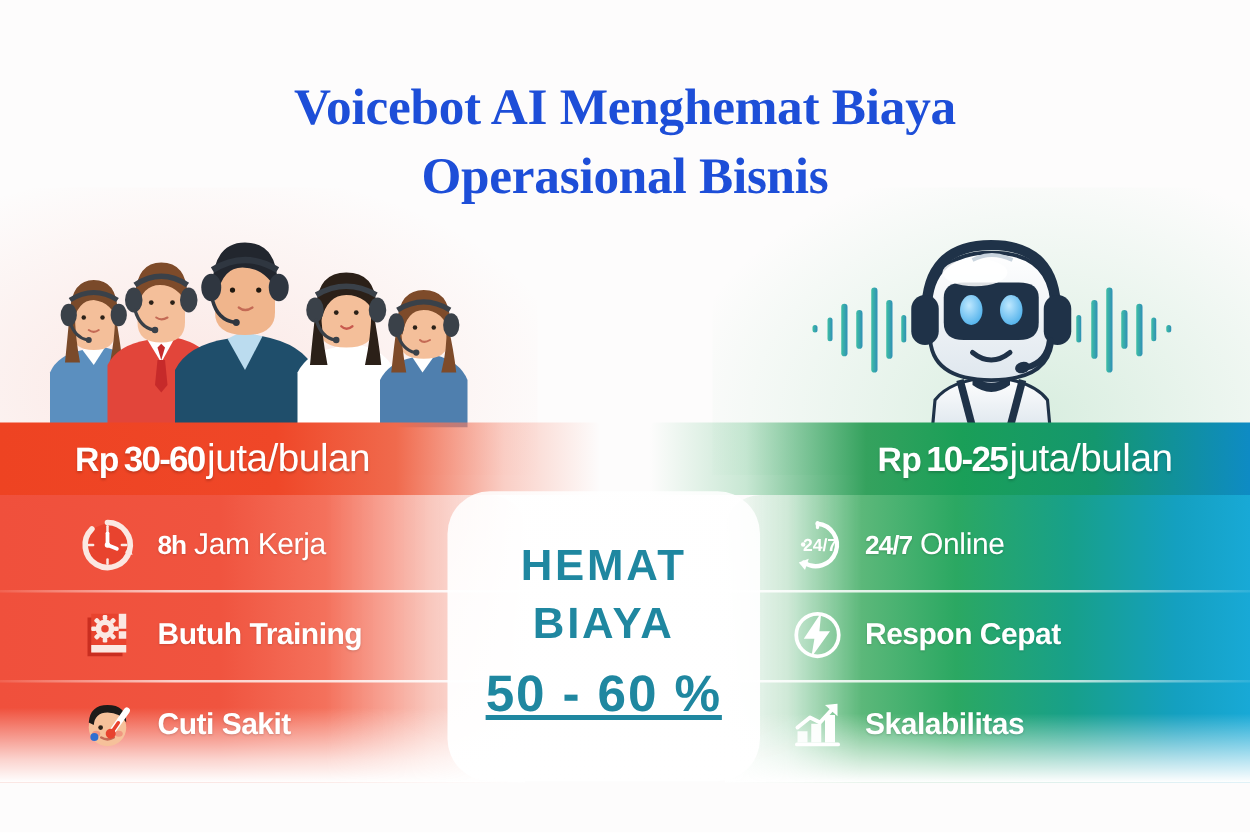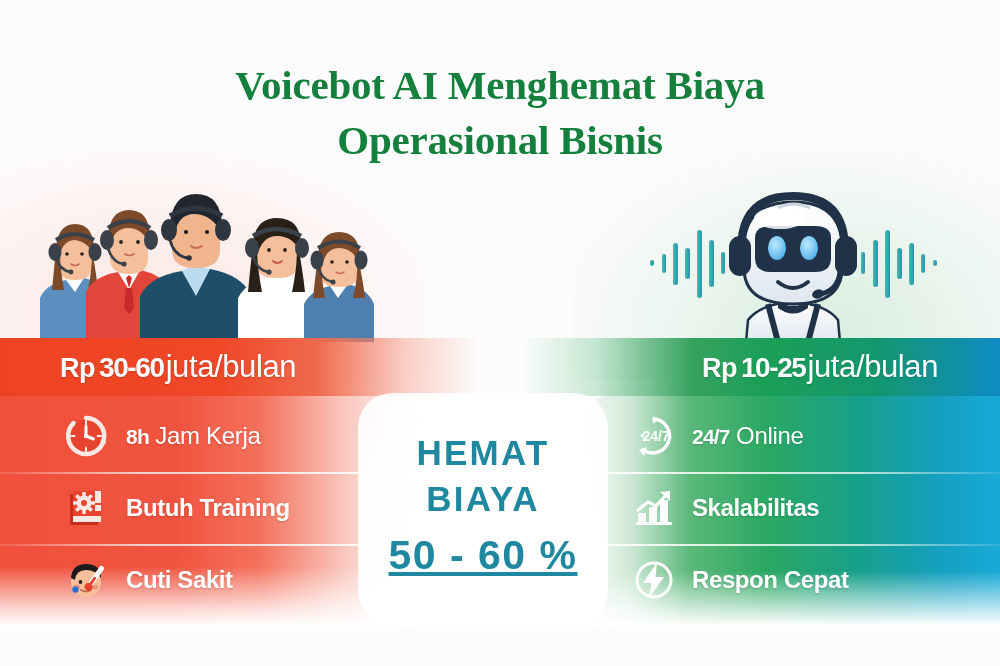--- a/index.html
+++ b/index.html
@@ -39,21 +39,21 @@
   .title {
     position: absolute;
     left: 0; right: 0;
     top: 58px;
     text-align: center;
     font-family: "Liberation Serif", "DejaVu Serif", serif;
     font-weight: bold;
     font-size: 41px;
     line-height: 1.33;
     letter-spacing: -0.2px;
-    color: #15803d;
+    color: #1d4ed8;
   }
   .title .line2 { display: block; }
 
   
   .illus {
     position: absolute;
     top: 186px;
     height: 156px;
   }
   .illus-left  { left: 22px;  width: 360px; }
@@ -491,40 +491,40 @@
           <circle cx="12.5" cy="23.5" r="1.8" fill="#ffffff"></circle>
           <text x="26" y="29" font-family="'Liberation Sans',sans-serif" font-size="14" font-weight="bold" fill="#ffffff" text-anchor="middle">24/7</text>
         </svg>
       </span>
       <span class="row-label"><span class="lead">24/7</span> <span class="rest">Online</span></span>
     </div>
 
     <div class="row">
       <span class="row-icon">
         <svg viewBox="0 0 48 48" width="48" height="48">
+          <circle cx="24" cy="24" r="17" fill="none" stroke="#ffffff" stroke-width="3"></circle>
+          <path d="M27 6 L13 27 L21.5 27 L19 42 L34 21 L25.5 21 Z" fill="#ffffff"></path>
+        </svg>
+      </span>
+      <span class="row-label solid">Respon Cepat</span>
+    </div>
+
+    <div class="row">
+      <span class="row-icon">
+        <svg viewBox="0 0 48 48" width="48" height="48">
           <rect x="6" y="38" width="36" height="3" rx="1.5" fill="#ffffff"></rect>
           <rect x="8" y="29" width="8" height="9" fill="#ffffff" opacity="0.9"></rect>
           <rect x="19" y="23" width="8" height="15" fill="#ffffff" opacity="0.95"></rect>
           <rect x="30" y="16" width="8" height="22" fill="#ffffff"></rect>
           <path d="M8 26 L18 18 L26 22 L38 9" stroke="#ffffff" stroke-width="3.2" fill="none" stroke-linecap="round" stroke-linejoin="round"></path>
           <path d="M40 7 L40 17 L30 8 Z" fill="#ffffff"></path>
         </svg>
       </span>
       <span class="row-label solid">Skalabilitas</span>
     </div>
-
-    <div class="row">
-      <span class="row-icon">
-        <svg viewBox="0 0 48 48" width="48" height="48">
-          <circle cx="24" cy="24" r="17" fill="none" stroke="#ffffff" stroke-width="3"></circle>
-          <path d="M27 6 L13 27 L21.5 27 L19 42 L34 21 L25.5 21 Z" fill="#ffffff"></path>
-        </svg>
-      </span>
-      <span class="row-label solid">Respon Cepat</span>
-    </div>
   </div>
 
   <div class="center-card">
     <div class="center-line center-l1">HEMAT</div>
     <div class="center-line center-l2">BIAYA</div>
     <div class="center-line center-l3">50 - 60 %</div>
   </div>
 
 </div>
 

